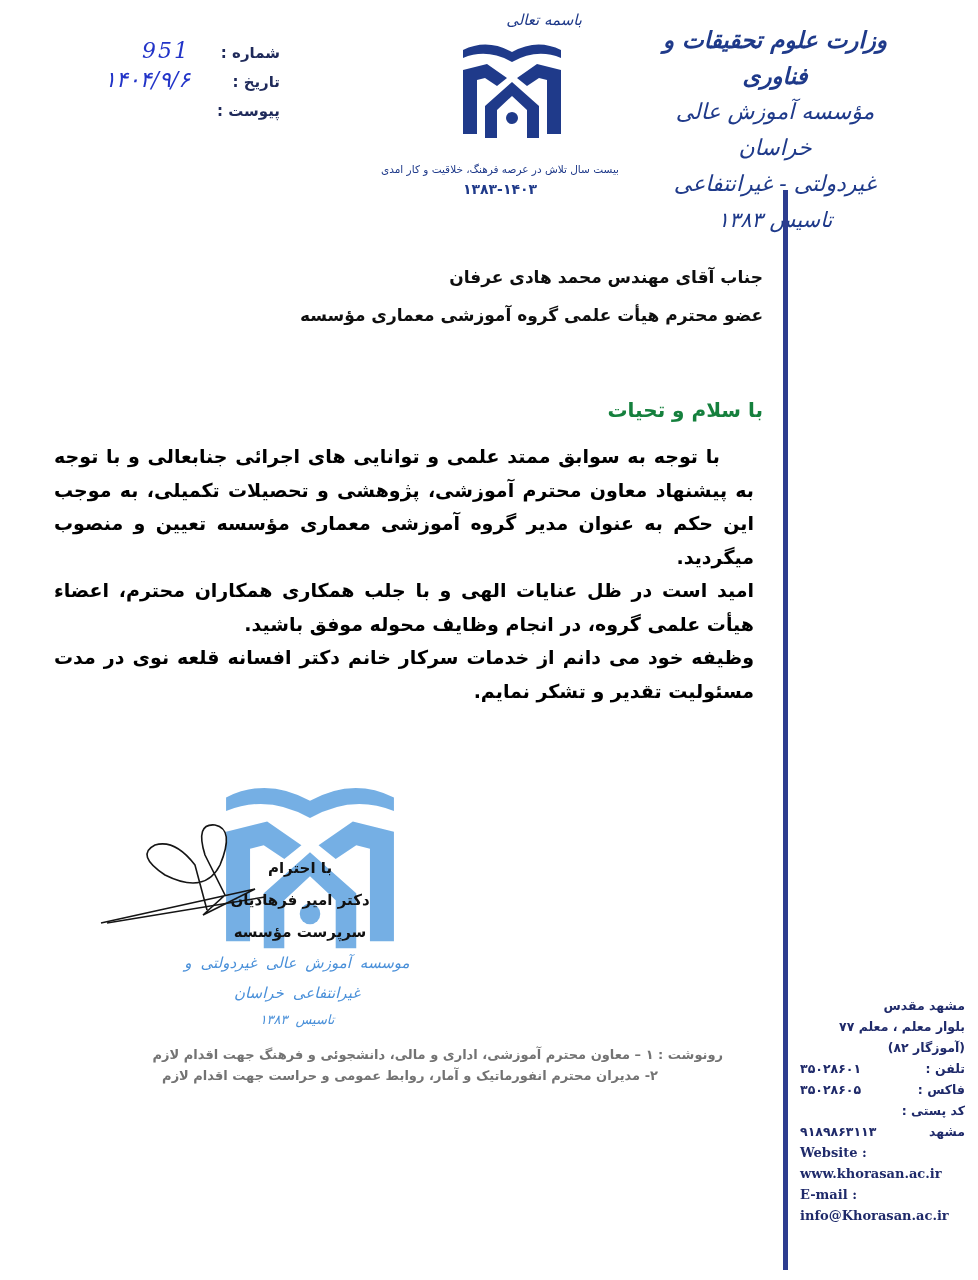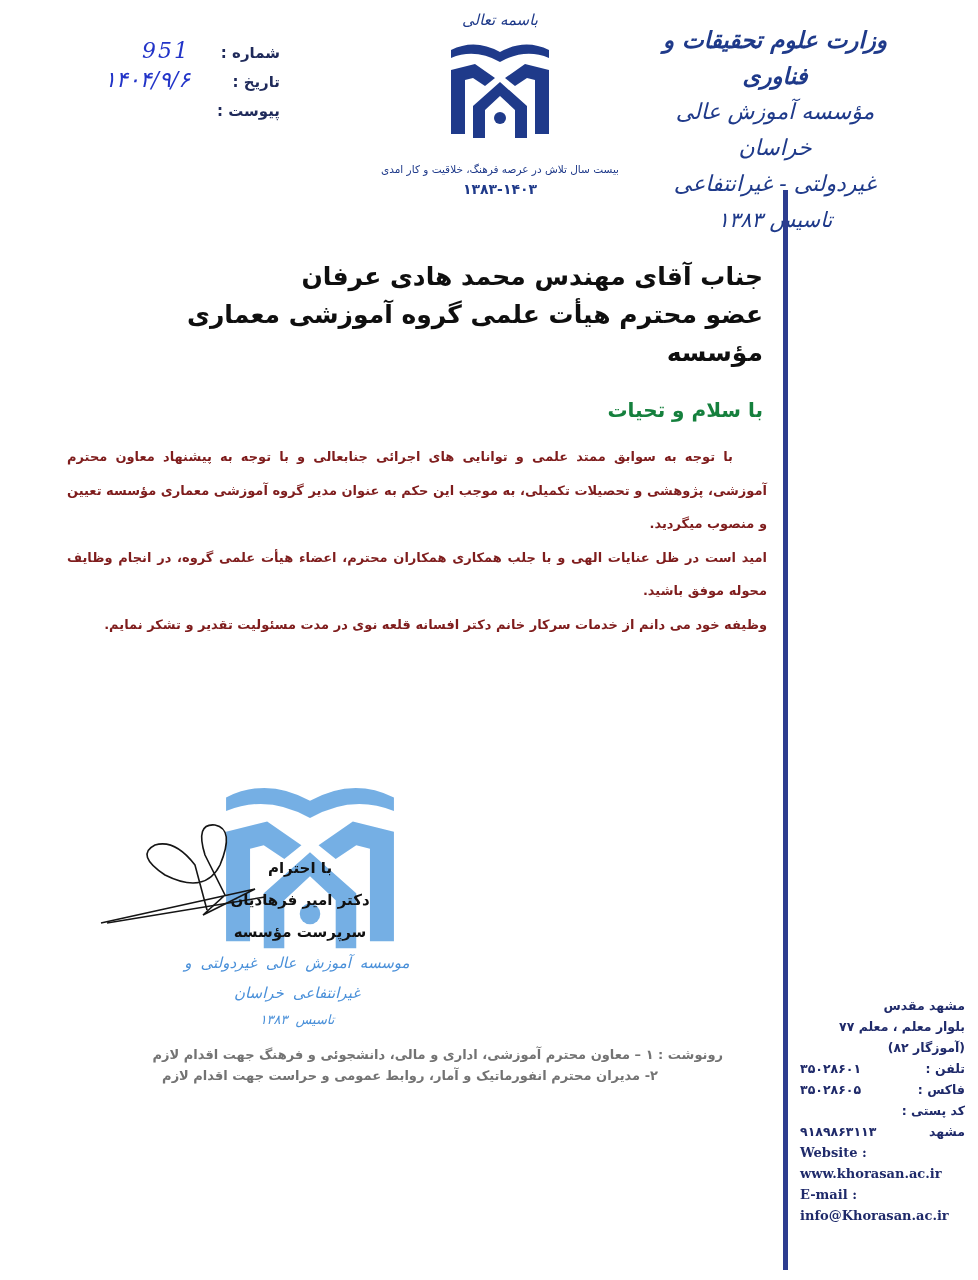--- a/index.html
+++ b/index.html
@@ -17,43 +17,43 @@
     left:650px; top:22px; width:250px; text-align:center;
     color:#1f3a8a; font-family:"DejaVu Serif", serif; font-style:italic;
   }
   .inst-block div { line-height:36px; }
   .inst-l1 { font-size:23px; font-weight:bold; }
   .inst-l2 { font-size:22px; }
   .inst-l3 { font-size:22px; }
   .inst-l4 { font-size:21px; }
 
   
-  .logo-wrap { left:430px; top:8px; width:140px; text-align:center; }
+  .logo-wrap { left:442px; top:8px; width:140px; }
   .logo-caption { color:#1f3a8a; font-family:"DejaVu Serif", serif; font-style:italic; font-size:15px; line-height:24px; }
   .logo-svg { display:block; margin:2px auto 0; }
   .anniv { left:370px; top:160px; width:260px; text-align:center; color:#1f3a8a; }
   .anniv-text { font-size:10.5px; font-weight:normal; line-height:18px; }
   .anniv-years { font-size:14px; font-weight:bold; line-height:22px; letter-spacing:1px; }
 
   
   .meta { left:60px; top:44px; width:220px; }
   .meta-row { position:relative; height:29px; }
   .meta-label { position:absolute; right:0; top:0; font-size:15px; font-weight:bold; color:#1f2a5a; }
   .meta-value { position:absolute; right:90px; top:-6px; font-size:22px; color:#2234c8; font-family:"DejaVu Serif", serif; font-style:italic; letter-spacing:2px; white-space:nowrap;}
 
   
   .vline { left:783px; top:190px; width:5px; height:1080px; background:#2d3c8f; }
 
   
-  .addressee { right:215px; top:258px; width:620px; text-align:right; font-weight:bold; font-size:25px; line-height:38px; color:#0f0f0f; }
+  .addressee { right:215px; top:258px; width:620px; text-align:right; font-weight:bold; font-size:17px; line-height:38px; color:#0f0f0f; }
 
   
   .salutation { right:215px; top:398px; font-weight:bold; font-size:20px; color:#15803d;text-align:center; }
   .body-text {
-    right:211px; top:440px; width:700px; font-size:13px; font-weight:bold; line-height:33.5px; color:#7f1d1d;
+    right:224px; top:440px; width:700px; font-size:19px; font-weight:bold; line-height:33.5px; color:#000000;
     text-align:justify; text-align-last:right;
   }
   .body-text p { margin:0; }
   .body-text .indent { text-indent:34px; }
 
   
   .stamp { left:205px; top:770px; opacity:0.85; }
   .signature { left:95px; top:815px; }
   .sign-block { right:578px; top:852px; text-align:center; font-weight:bold; font-size:15px; line-height:32px; color:#111; width:200px; }
   .stamp-text { left:162px; top:950px; width:270px; text-align:center; color:#4a90d9; font-family:Liberation Mono, monospace; font-style:italic; }

